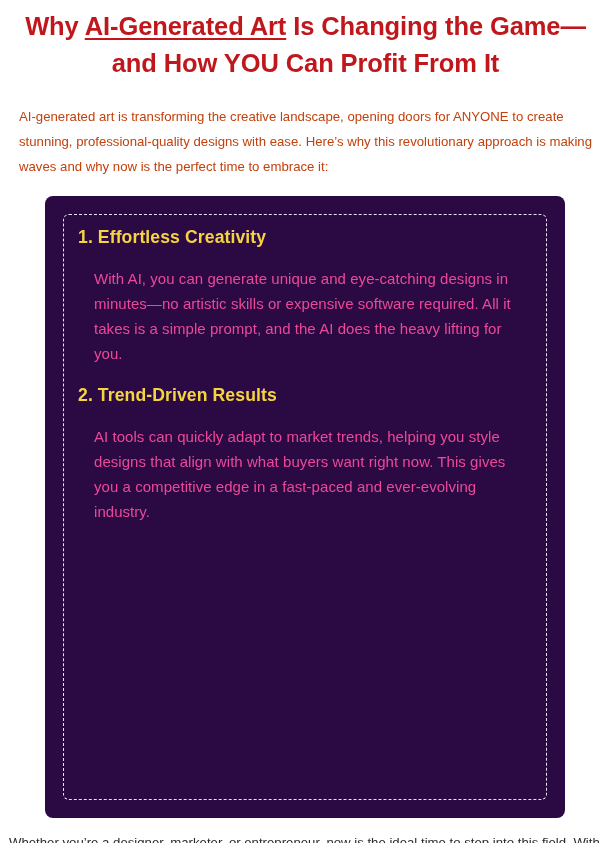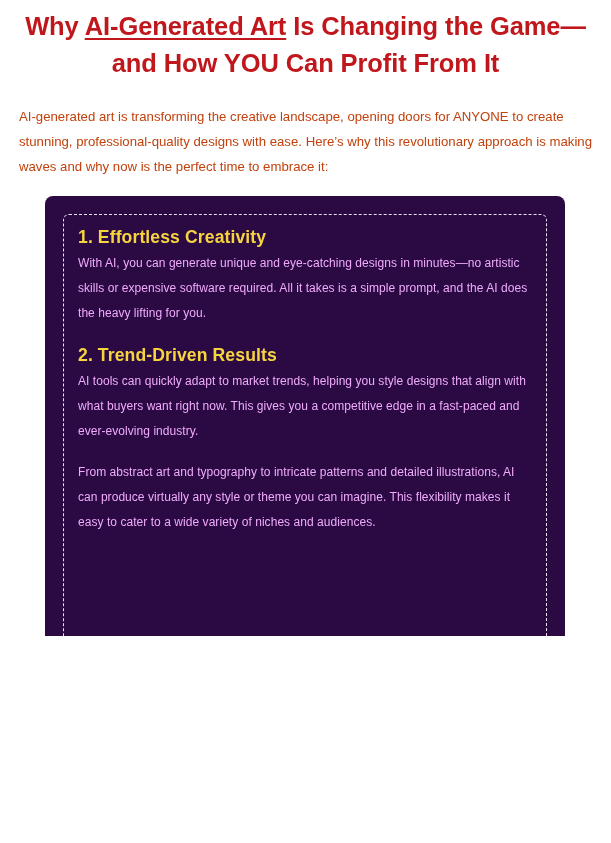--- a/index.html
+++ b/index.html
@@ -11,21 +11,21 @@
     height: 843px;
     overflow: hidden;
     background: #ffffff;
     font-family: "Liberation Sans", sans-serif;
     -webkit-font-smoothing: antialiased;
   }
 
   .page {
     position: relative;
     width: 611px;
-    height: 636px;
+    height: 843px;
     box-sizing: border-box;
     padding: 0 10px;
     overflow: hidden;
   }
 
   
   .article-title {
     margin: 0;
     padding: 8px 14px 0 14px;
     text-align: center;
@@ -83,23 +83,23 @@
   .feature-heading {
     margin: 0 0 1px 0;
     color: #F6D43F;
     font-size: 17.6px;
     font-weight: bold;
     line-height: 26px;
     letter-spacing: 0.1px;
   }
 
   .feature-body {
-    margin: 0;
-    color: #f0abfc;
-    font-size: 12px;
+    margin: 16px;
+    color: #ec4899;
+    font-size: 15px;
     line-height: 25px;
     letter-spacing: 0.05px;
   }
 
   
   .trailing {
     position: absolute;
     left: 9px;
     top: 830px;
     width: 592px;
@@ -132,21 +132,20 @@
 
       <div class="feature-block">
         <h2 class="feature-heading">2. Trend-Driven Results</h2>
         <p class="feature-body">AI tools can quickly adapt to market trends, helping you style designs that align with what buyers want right now. This gives you a competitive edge in a fast-paced and ever-evolving industry.</p>
       </div>
 
       <div class="feature-block">
       </div>
 
       <div class="feature-block">
-        <p class="feature-body">From abstract art and typography to intricate patterns and detailed illustrations, AI can produce virtually any style or theme you can imagine. This flexibility makes it easy to cater to a wide variety of niches and audiences.</p>
       </div>
 
 
     </div>
   </section>
 
   <p class="trailing">Whether you’re a designer, marketer, or entrepreneur, now is the ideal time to step into this field. With the power of</p>
 
 </div>
 

